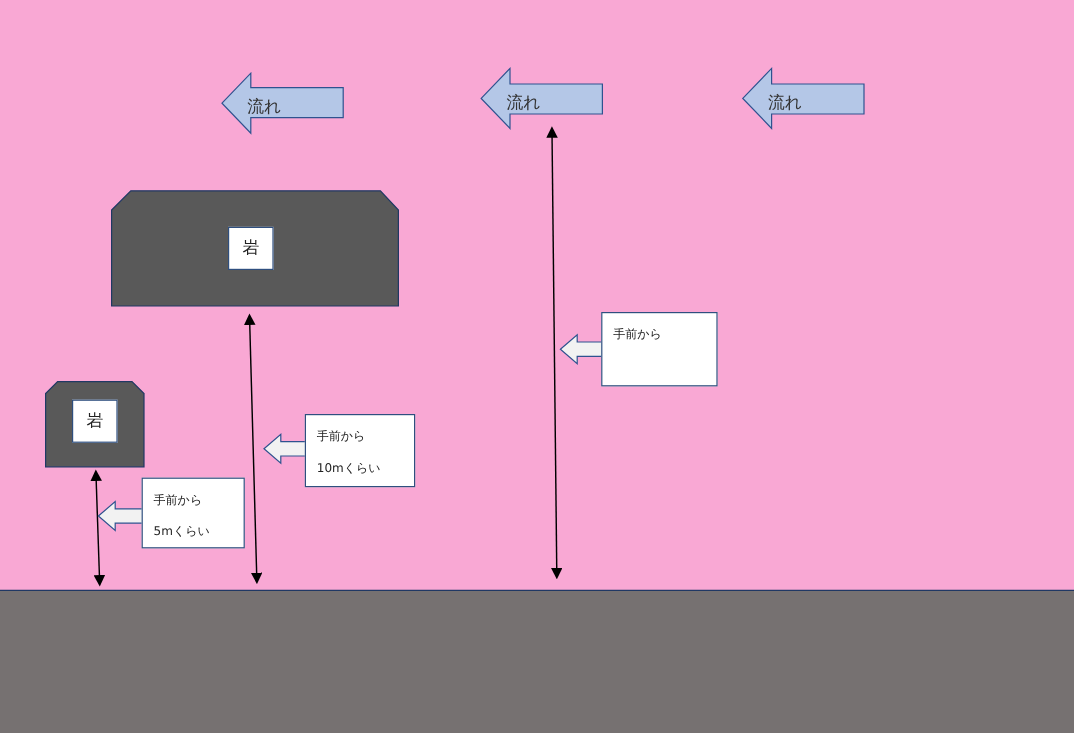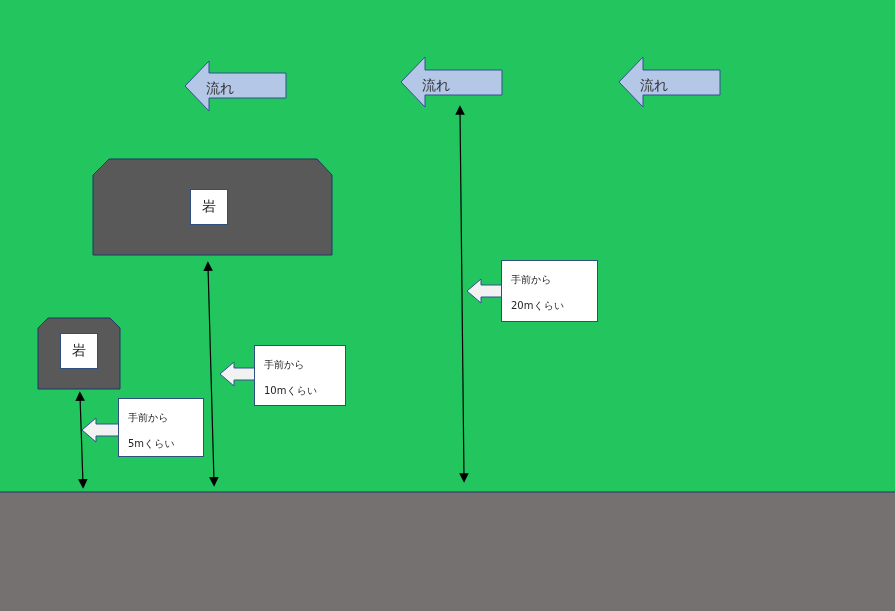--- a/index.html
+++ b/index.html
@@ -1,17 +1,17 @@
 <!DOCTYPE html>
 <html><head>
 <meta charset="utf-8">
 <style>
   html, body { margin: 0; padding: 0; }
   body { width: 895px; height: 611px; overflow: hidden; font-family: "DejaVu Sans", sans-serif; }
-  #stage { position: relative; width: 895px; height: 611px; background: #22c55e; }
+  #stage { position: relative; width: 895px; height: 611px; background: #f9a8d4; }
   svg { position: absolute; left: 0; top: 0; }
   .lbl { position: absolute; background: #fff; border: 1px solid #2f4f7f; box-sizing: border-box; color: #222; font-size: 10px; }
   .rock-label { display: flex; align-items: center; justify-content: center; font-size: 14px; }
   .dist-label { padding: 6px 0 0 9px; line-height: 26px; }
   .flow-text { position: absolute; font-size: 14px; color: #333; }
 </style>
 </head>
 <body>
 
 <div id="stage">
@@ -51,15 +51,14 @@
   <div class="lbl dist-label" style="left:118px;top:398px;width:86px;height:59px;">
     <div>手前から</div>
     <div>5mくらい</div>
   </div>
   <div class="lbl dist-label" style="left:254px;top:345px;width:92px;height:61px;">
     <div>手前から</div>
     <div>10mくらい</div>
   </div>
   <div class="lbl dist-label" style="left:501px;top:260px;width:97px;height:62px;">
     <div>手前から</div>
-    <div>20mくらい</div>
   </div>
 </div>
 
 </body></html>

